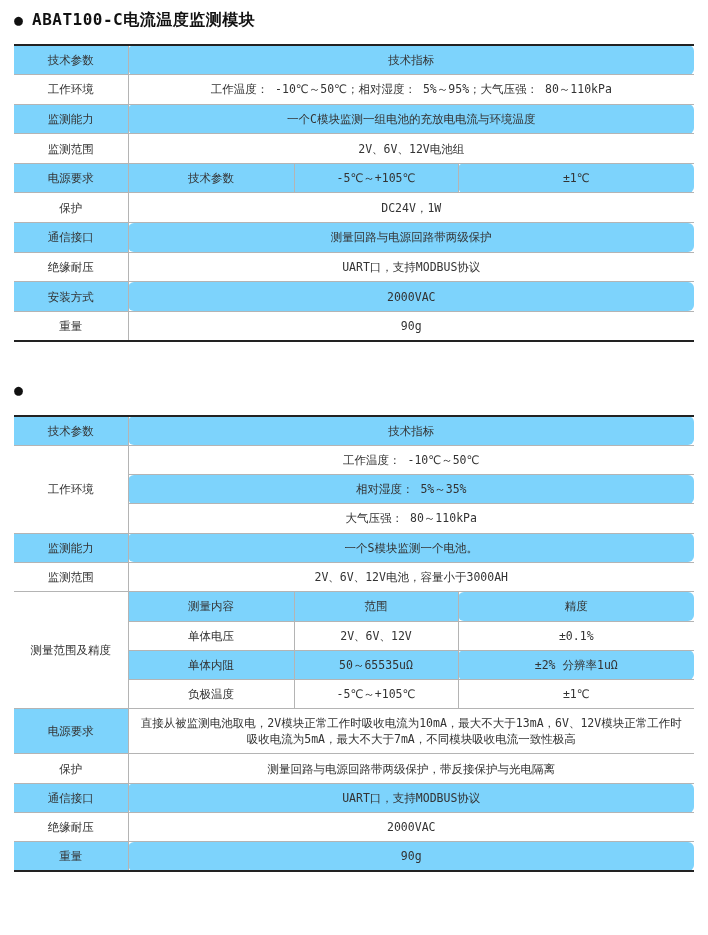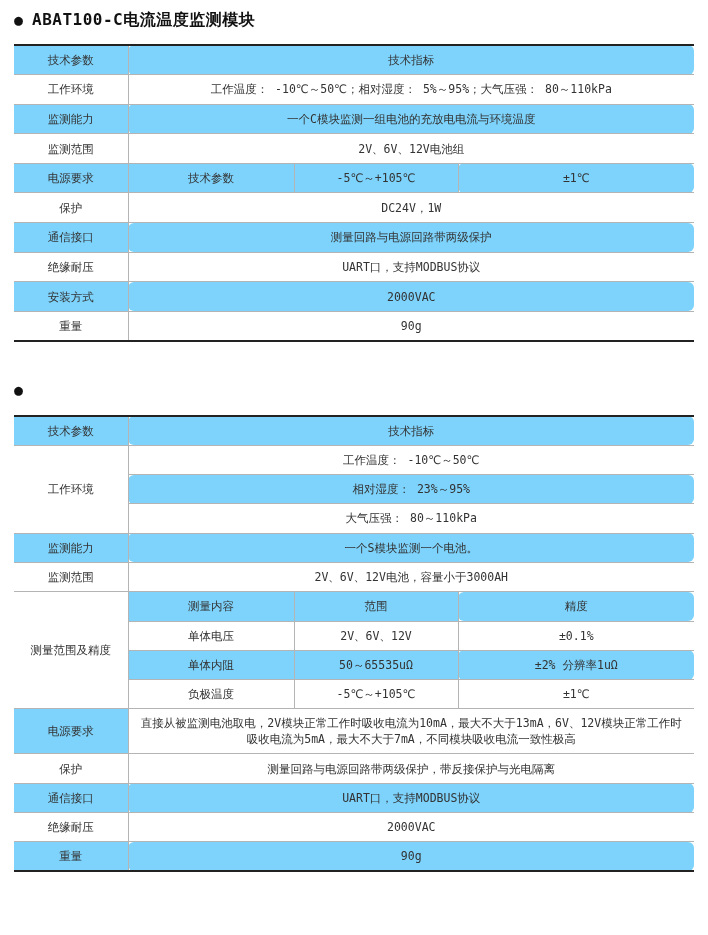--- a/index.html
+++ b/index.html
@@ -110,21 +110,21 @@
   <tbody>
     <tr>
       <td class="g">技术参数</td>
       <td class="g" colspan="3">技术指标</td>
     </tr>
     <tr>
       <td rowspan="3">工作环境</td>
       <td colspan="3">工作温度： -10℃～50℃</td>
     </tr>
     <tr>
-      <td class="g" colspan="3">相对湿度： 23%～95%</td>
+      <td class="g" colspan="3">相对湿度： 5%～35%</td>
     </tr>
     <tr>
       <td colspan="3">大气压强： 80～110kPa</td>
     </tr>
     <tr>
       <td class="g">监测能力</td>
       <td class="g" colspan="3">一个S模块监测一个电池。</td>
     </tr>
     <tr>
       <td>监测范围</td>

